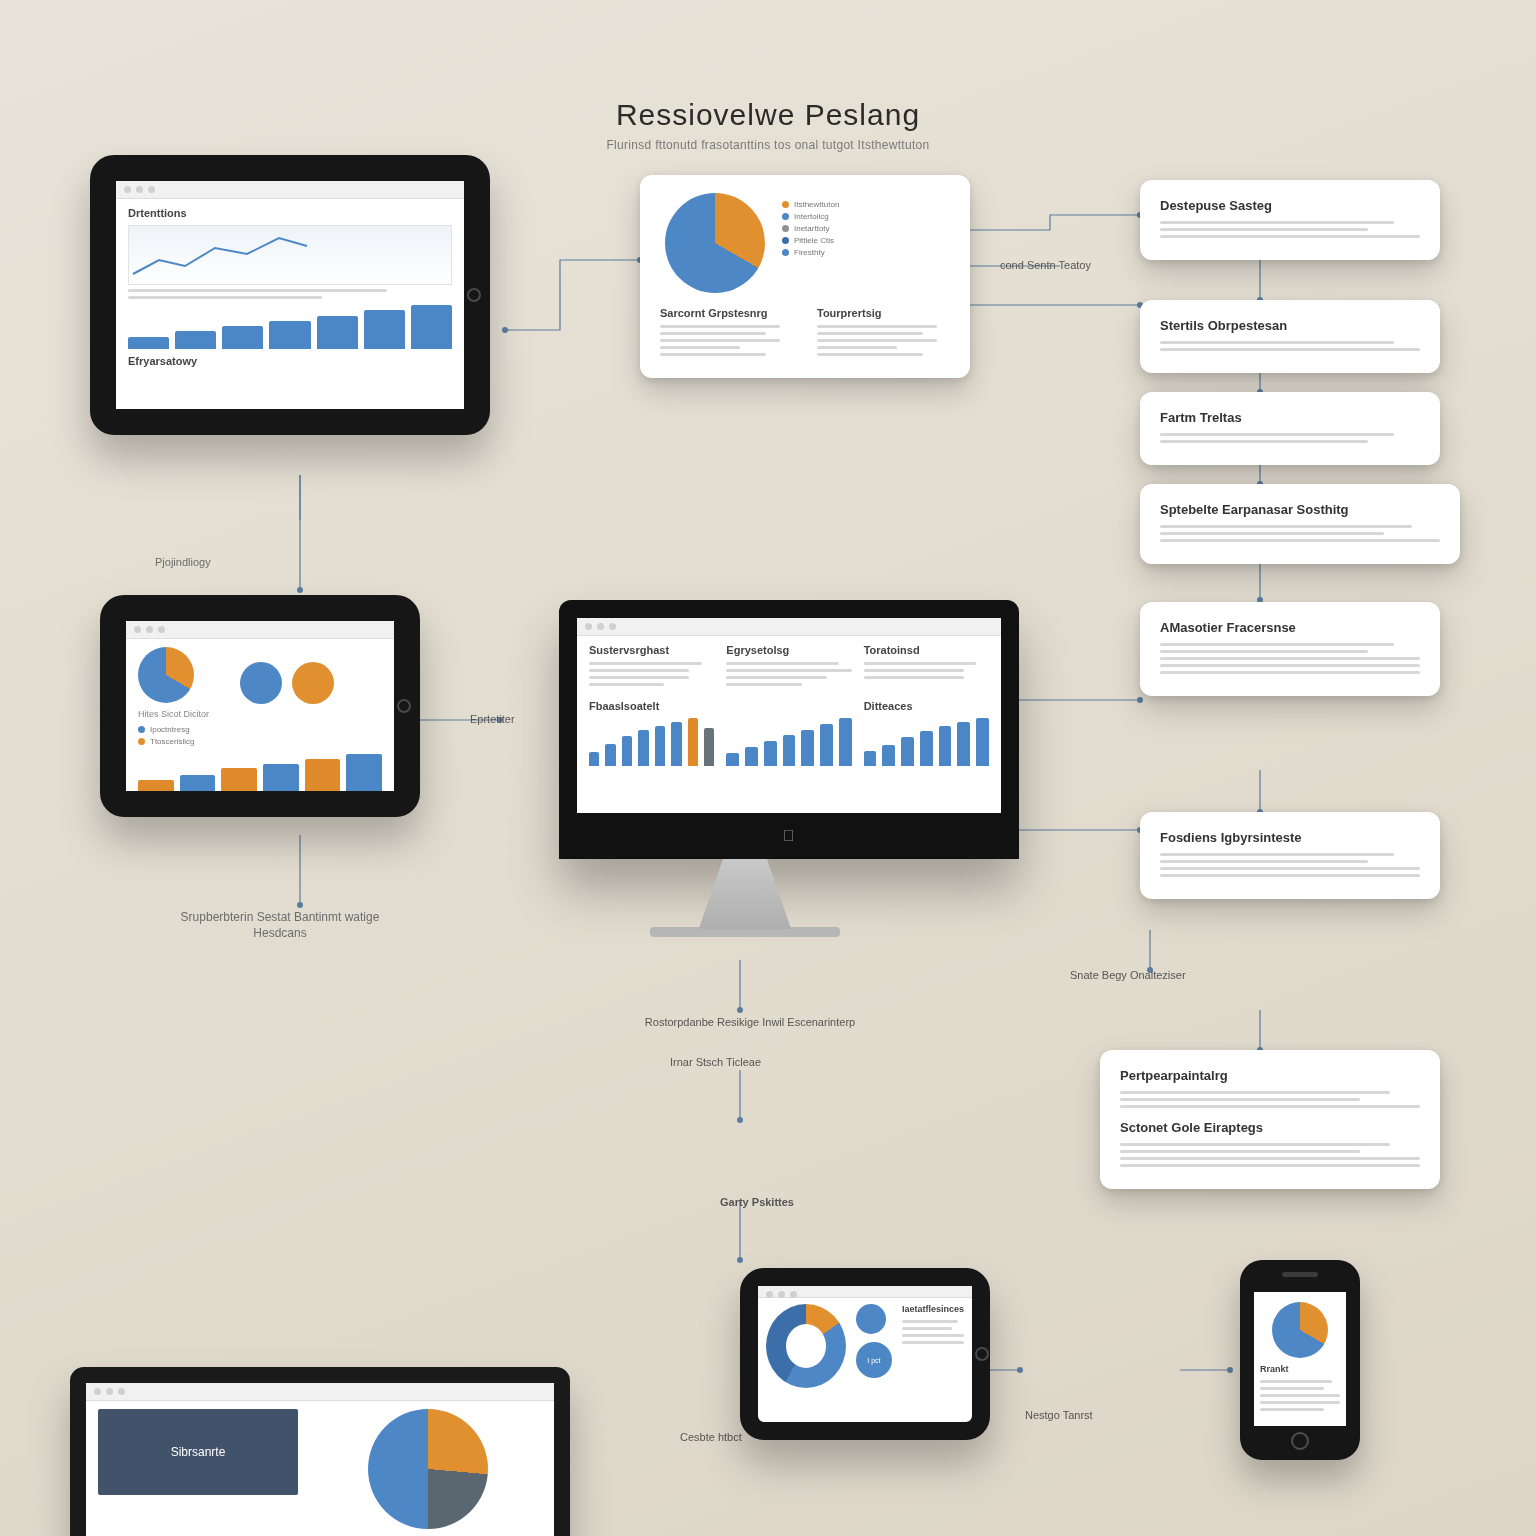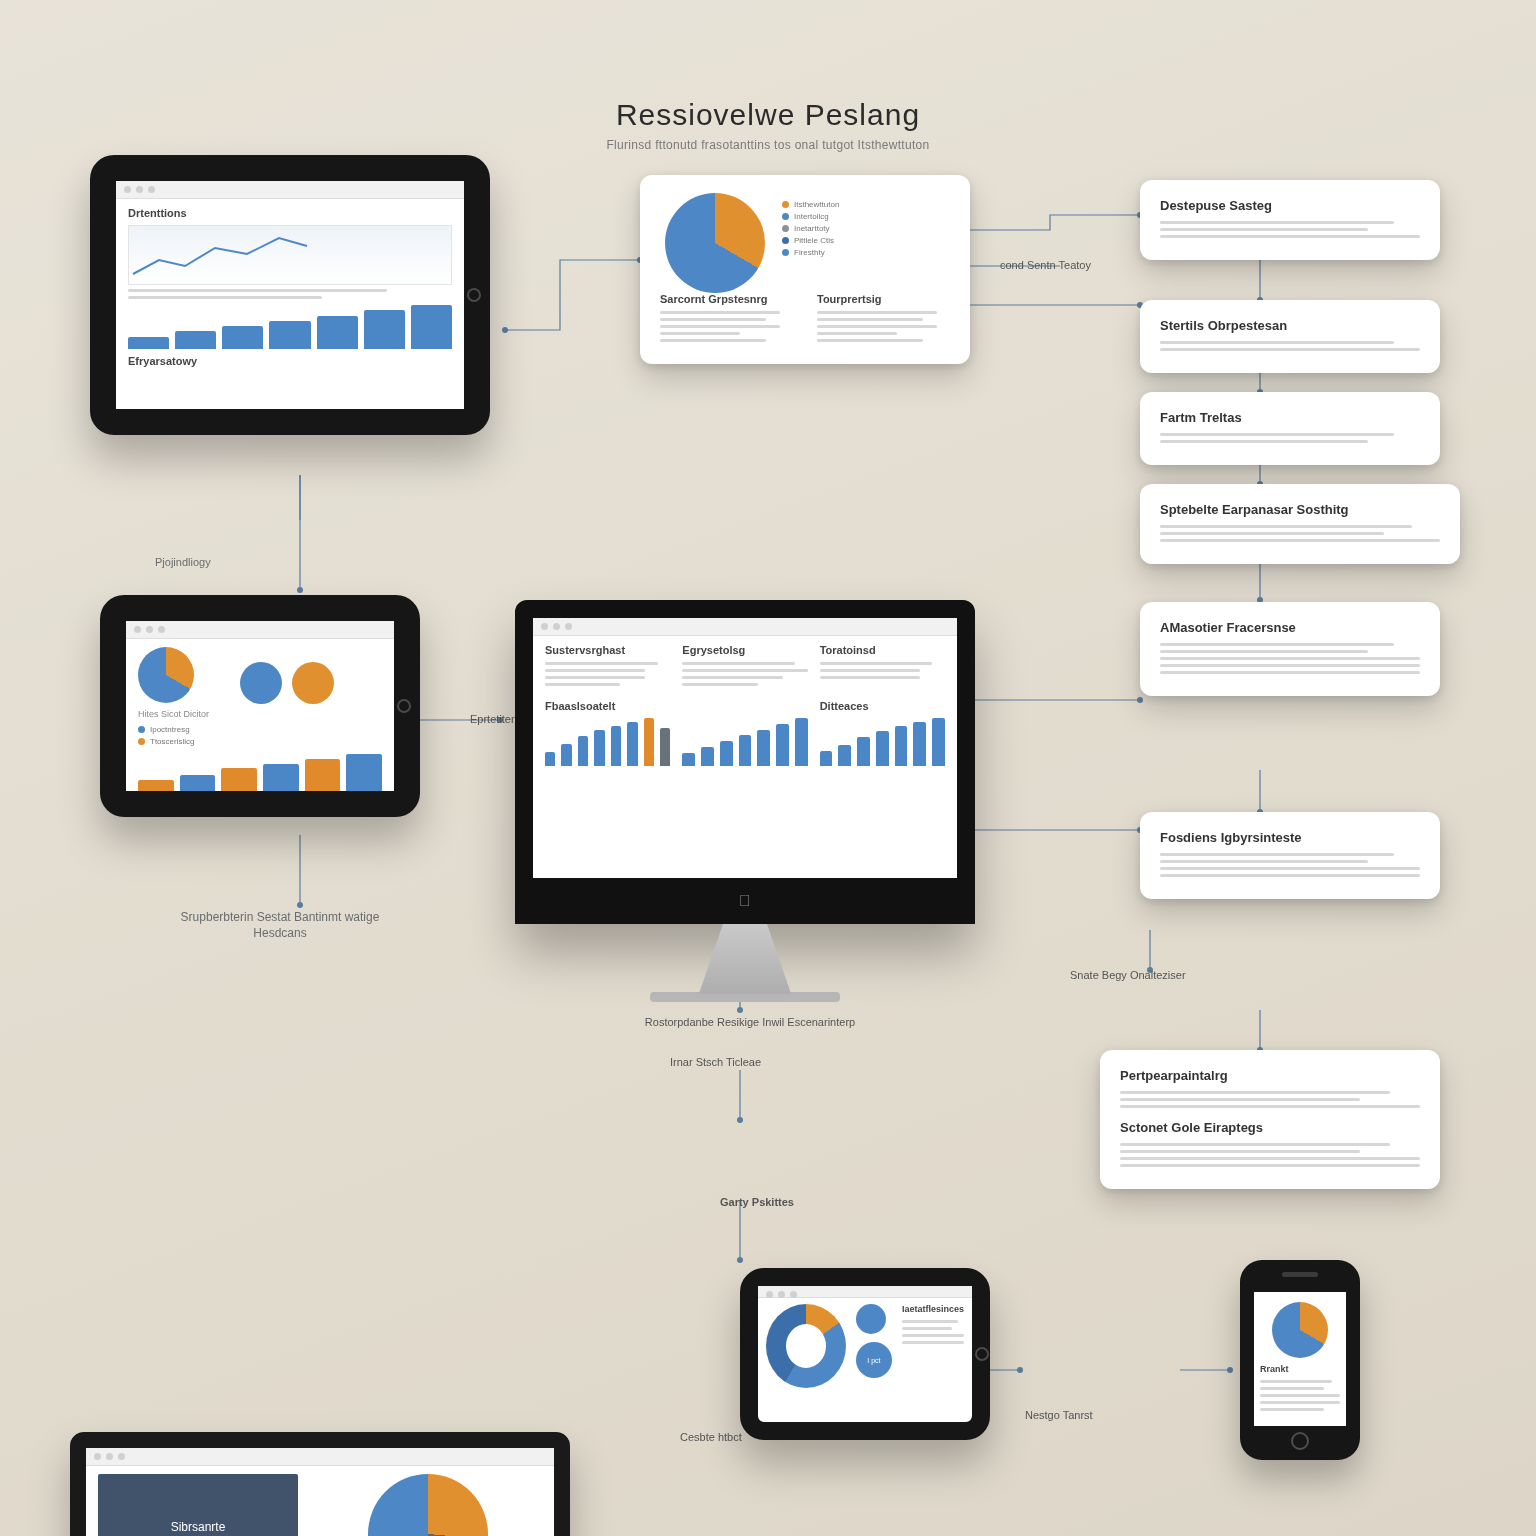--- a/index.html
+++ b/index.html
@@ -253,21 +253,21 @@
         <div class="pie" style="width:100px;height:100px"></div>
       </div>
       <ul class="legend" style="margin-top:4px">
         <li class="orange">Itsthewttuton</li>
         <li>Intertoilcg</li>
         <li class="grey">Inetarttoty</li>
         <li class="dkblue">Pittlele Ctls</li>
         <li>Firesthty</li>
       </ul>
     </div>
-    <div class="flexrow" style="gap:24px">
+    <div class="flexrow" style="margin-top:14px;gap:24px">
       <div class="col">
         <div class="pane-title">Sarcornt Grpstesnrg</div>
         <div class="greyline w90 thin"></div>
           <div class="greyline w80 thin"></div>
           <div class="greyline w90 thin"></div>
           <div class="greyline w60 thin"></div>
           <div class="greyline w80 thin"></div>
       </div>
       <div class="col">
         <div class="pane-title">Tourprertsig</div>
@@ -315,21 +315,21 @@
             <span style="height:66%"></span>
             <span style="height:76%"></span>
             <span style="height:88%"></span>
             <span style="height:100%"></span>
         </div>
       </div>
     </div>
   </div>
 
   <div class="device imac" style="left:515px; top:600px; width:460px;">
-    <div class="imac-screen" style="width:460px;height:324px;">
+    <div class="imac-screen" style="width:460px;height:259px;margin-left:44px;">
       <div class="screen">
         <div class="browserbar"></div>
         <div class="flexrow">
           <div class="col">
             <div class="pane-title">Sustervsrghast</div>
             <div class="greyline w90 thin"></div>
               <div class="greyline w80 thin"></div>
               <div class="greyline w80 thin"></div>
               <div class="greyline w60 thin"></div>
           </div>
@@ -441,21 +441,21 @@
       <div class="greyline w85 thin"></div>
       <div class="greyline w70 thin"></div>
   </div>
 
   <div class="device laptop" style="left:70px; top:1030px; width:500px;">
     <div class="laptop-screen" style="width:500px;height:310px;">
       <div class="screen">
         <div class="browserbar"></div>
         <div class="flexrow" style="gap:16px">
           <div style="flex:0 0 200px">
-            <div style="height:106px;background:#41536a;border-radius:2px;position:relative;display:flex;align-items:center;justify-content:center;color:#fff;font-size:12px;">
+            <div style="height:86px;background:#41536a;border-radius:2px;position:relative;display:flex;align-items:center;justify-content:center;color:#fff;font-size:12px;">
               <span>Sibrsanrte</span>
             </div>
 
           </div>
           <div class="col" style="display:flex;flex-direction:column;align-items:center;gap:8px">
             <div class="pie alt" style="width:120px;height:120px"></div>
 
           </div>
         </div>
       </div>

